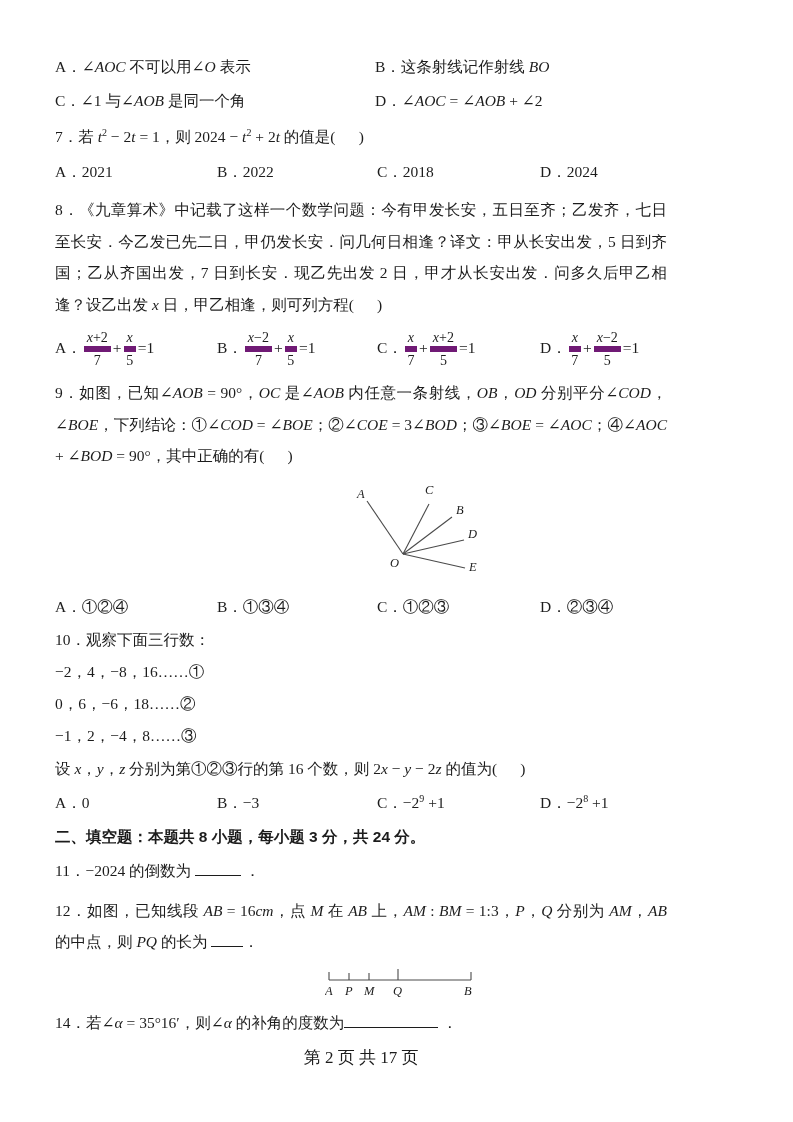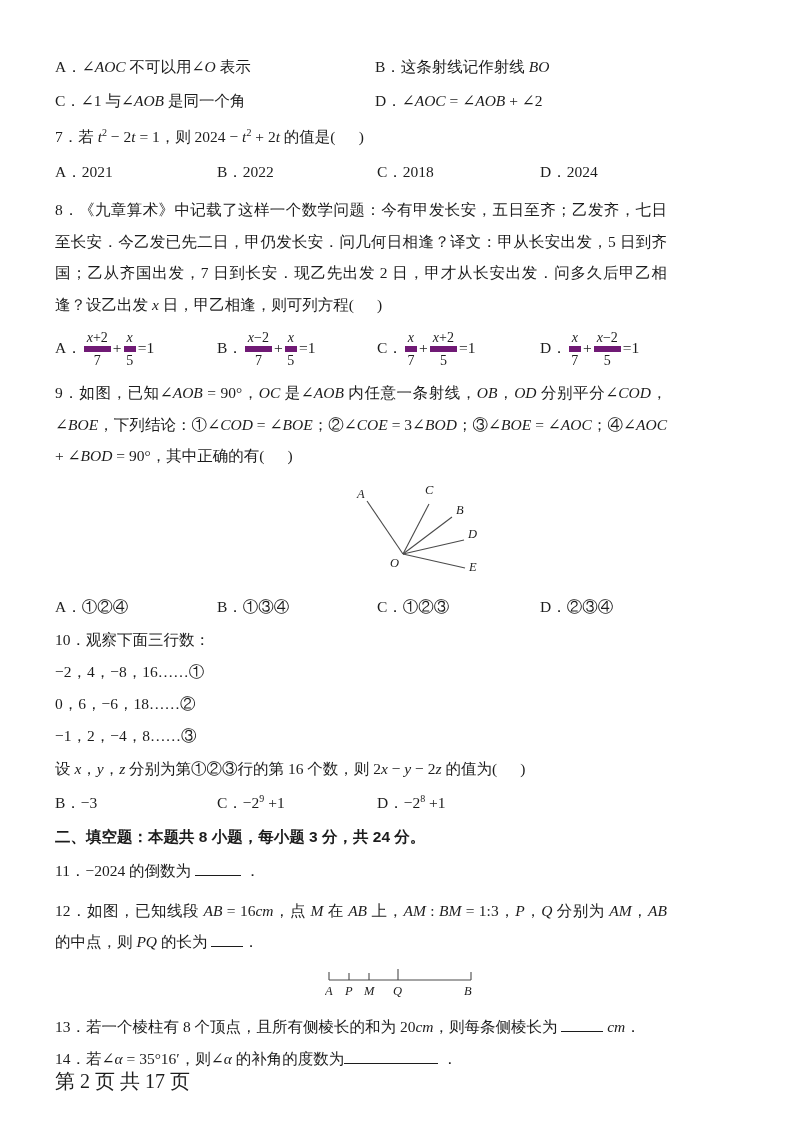--- a/index.html
+++ b/index.html
@@ -23,21 +23,21 @@
   .optrow4{display:grid;grid-template-columns:162px 160px 163px 1fr;line-height:22px;}
   .optrow4.tall{line-height:40px;}
   .frac{display:inline-block;text-align:center;vertical-align:middle;line-height:1.12;font-size:14px;margin:0 2px;}
   .frac .num{display:block;border-bottom:6px solid #701a75;padding:0 3px 1px;}
   .frac .den{display:block;padding-top:1px;}
   .sec-title{font-family:"Liberation Sans","DejaVu Sans",sans-serif;font-weight:bold;font-size:15.5px;line-height:23px;}
   .fig-angle{margin:2px 0 0 285px;}
   .fig-seg{margin:6px 0 0 270px;}
   .svglbl{font-style:italic;font-family:"Liberation Serif","DejaVu Serif",serif;font-size:12.5px;fill:#1c1c1c;}
   .figline{stroke:#4a4a4a;stroke-width:1.1;fill:none;}
-  .footer{font-size:20px;line-height:22px;}
+  .footer{text-align:center;margin-top:13px;font-size:17px;line-height:22px;}
   
   .m12{margin-top:12px;} .m14{margin-top:14px;} .m13{margin-top:13px;}
   .m11{margin-top:11px;} .m8{margin-top:8px;} .m6{margin-top:6px;} .m10{margin-top:10px;}
 </style>
 </head>
 <body>
 
 <div class="page">
   <div class="content">
 
@@ -91,20 +91,21 @@
       <span>D．②③④</span>
     </div>
 
     
     <div class="line m11">10．观察下面三行数：</div>
     <div class="line m10">−2，4，−8，16……①</div>
     <div class="line m10">0，6，−6，18……②</div>
     <div class="line m10">−1，2，−4，8……③</div>
     <div class="line m11"><span>设 </span><span class="it">x</span><span>，</span><span class="it">y</span><span>，</span><span class="it">z</span><span> 分别为第①②③行的第 16 个数，则 2</span><span class="it">x</span><span> − </span><span class="it">y</span><span> − 2</span><span class="it">z</span><span> 的值为(&nbsp;&nbsp;&nbsp;&nbsp;&nbsp;&nbsp;)</span></div>
     <div class="optrow4 m12">
+      <span><span>A．0</span></span>
       <span><span>B．−3</span></span>
       <span><span>C．−2</span><sup>9</sup><span> +1</span></span>
       <span><span>D．−2</span><sup>8</sup><span> +1</span></span>
     </div>
 
     
     <div class="sec-title m11">二、填空题：本题共 8 小题，每小题 3 分，共 24 分。</div>
 
     
     <div class="line m12"><span>11．−2024 的倒数为 </span><span class="blank" style="width: 46px;"></span><span> ．</span></div>
@@ -119,21 +120,20 @@
       <line class="figline" x1="73" y1="5" x2="73" y2="16"></line>
       <line class="figline" x1="146" y1="8" x2="146" y2="16"></line>
       <text class="svglbl" x="0" y="31">A</text>
       <text class="svglbl" x="20" y="31">P</text>
       <text class="svglbl" x="39" y="31">M</text>
       <text class="svglbl" x="68" y="31">Q</text>
       <text class="svglbl" x="139" y="31">B</text>
     </svg>
 
     
-    <div class="line m14"><span>13．若一个棱柱有 8 个顶点，且所有侧棱长的和为 20</span><span class="it">cm</span><span>，则每条侧棱长为 </span><span class="blank" style="width: 42px;"></span><span> </span><span class="it">cm</span><span>．</span></div>
 
     
     <div class="line m10"><span>14．若∠</span><span class="it">α</span><span> = 35°16′，则∠</span><span class="it">α</span><span> 的补角的度数为</span><span class="blank" style="width: 94px;"></span><span> ．</span></div>
 
     
     <div class="footer">第 2 页 共 17 页</div>
 
   </div>
 </div>
 

